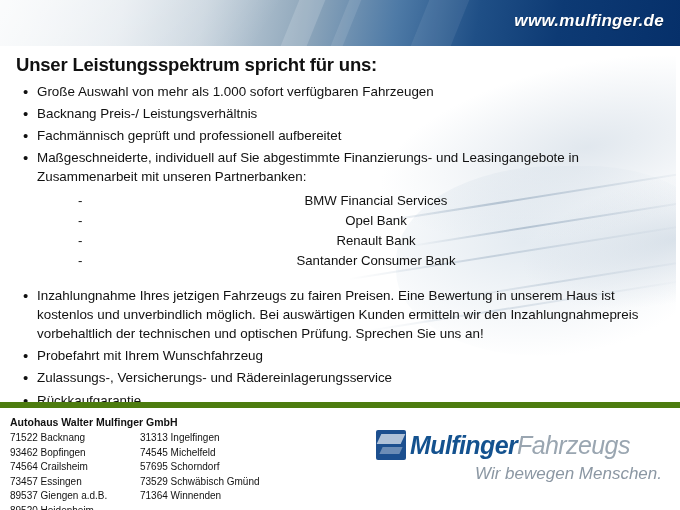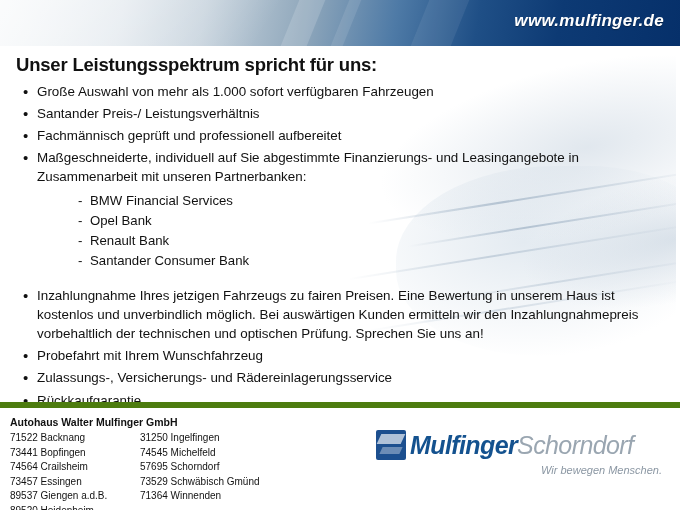--- a/index.html
+++ b/index.html
@@ -124,20 +124,21 @@
     content: "\2022";
     position: absolute;
     left: 2px; top: -1px;
     font-size: 15px;
     color: #111111;
   }
   ul.sub {
     list-style: none;
     margin: 2px 0 16px 0;
     padding: 0 0 0 62px;
+    text-align: center;
   }
   ul.sub > li {
     position: relative;
     font-size: 13.2px;
     color: #111111;
     line-height: 1.5;
     padding-left: 12px;
   }
   ul.sub > li:before {
     content: "-";
@@ -222,21 +223,21 @@
   }
   .logo-automobile {
     font-size: 25px;
     font-style: italic;
     color: #9aa6b1;
     letter-spacing: -0.6px;
   }
   .logo-claim {
     margin-top: 4px;
     text-align: right;
-    font-size: 11px;
+    font-size: 17px;
     font-style: italic;
     color: #8b97a3;
     padding-right: 4px;
   }
 </style>
 </head>
 <body>
 
 <div class="page">
 
@@ -254,21 +255,21 @@
     <div class="swoosh-line l2"></div>
     <div class="swoosh-line l3"></div>
     <div class="swoosh-line l4"></div>
     <div class="swoosh-line l5"></div>
 
     <div class="copy">
       <h1 class="headline">Unser Leistungsspektrum spricht für uns:</h1>
 
       <ul class="bullets">
         <li>Große Auswahl von mehr als 1.000 sofort verfügbaren Fahrzeugen</li>
-        <li>Santander Preis-/ Leistungsverhältnis</li>
+        <li>Backnang Preis-/ Leistungsverhältnis</li>
         <li>Fachmännisch geprüft und professionell aufbereitet</li>
         <li>Maßgeschneiderte, individuell auf Sie abgestimmte Finanzierungs- und Leasingangebote in Zusammenarbeit mit unseren Partnerbanken:</li>
       </ul>
 
       <ul class="sub">
         <li>BMW Financial Services</li>
         <li>Opel Bank</li>
         <li>Renault Bank</li>
         <li>Santander Consumer Bank</li>
       </ul>
@@ -281,39 +282,39 @@
       </ul>
     </div>
   </div>
 
   <div class="footer">
     <div class="addr">
       <div class="addr-title">Autohaus Walter Mulfinger GmbH</div>
       <div class="addr-cols">
         <div class="addr-col c1">
           <div>71522 Backnang</div>
-          <div>73441 Bopfingen</div>
+          <div>93462 Bopfingen</div>
           <div>74564 Crailsheim</div>
           <div>73457 Essingen</div>
           <div>89537 Giengen a.d.B.</div>
           <div>89520 Heidenheim</div>
         </div>
         <div class="addr-col c2">
-          <div>31250 Ingelfingen</div>
+          <div>31313 Ingelfingen</div>
           <div>74545 Michelfeld</div>
           <div>57695 Schorndorf</div>
           <div>73529 Schwäbisch Gmünd</div>
           <div>71364 Winnenden</div>
         </div>
       </div>
     </div>
 
     <div class="logo">
       <div class="logo-row">
         <div class="logo-mark"></div>
         <span class="logo-mulfinger">Mulfinger</span>
-          <span class="logo-automobile">Schorndorf</span>
+          <span class="logo-automobile">Fahrzeugs</span>
       </div>
       <div class="logo-claim">Wir bewegen Menschen.</div>
     </div>
   </div>
 
 </div>
 
 </body></html>

